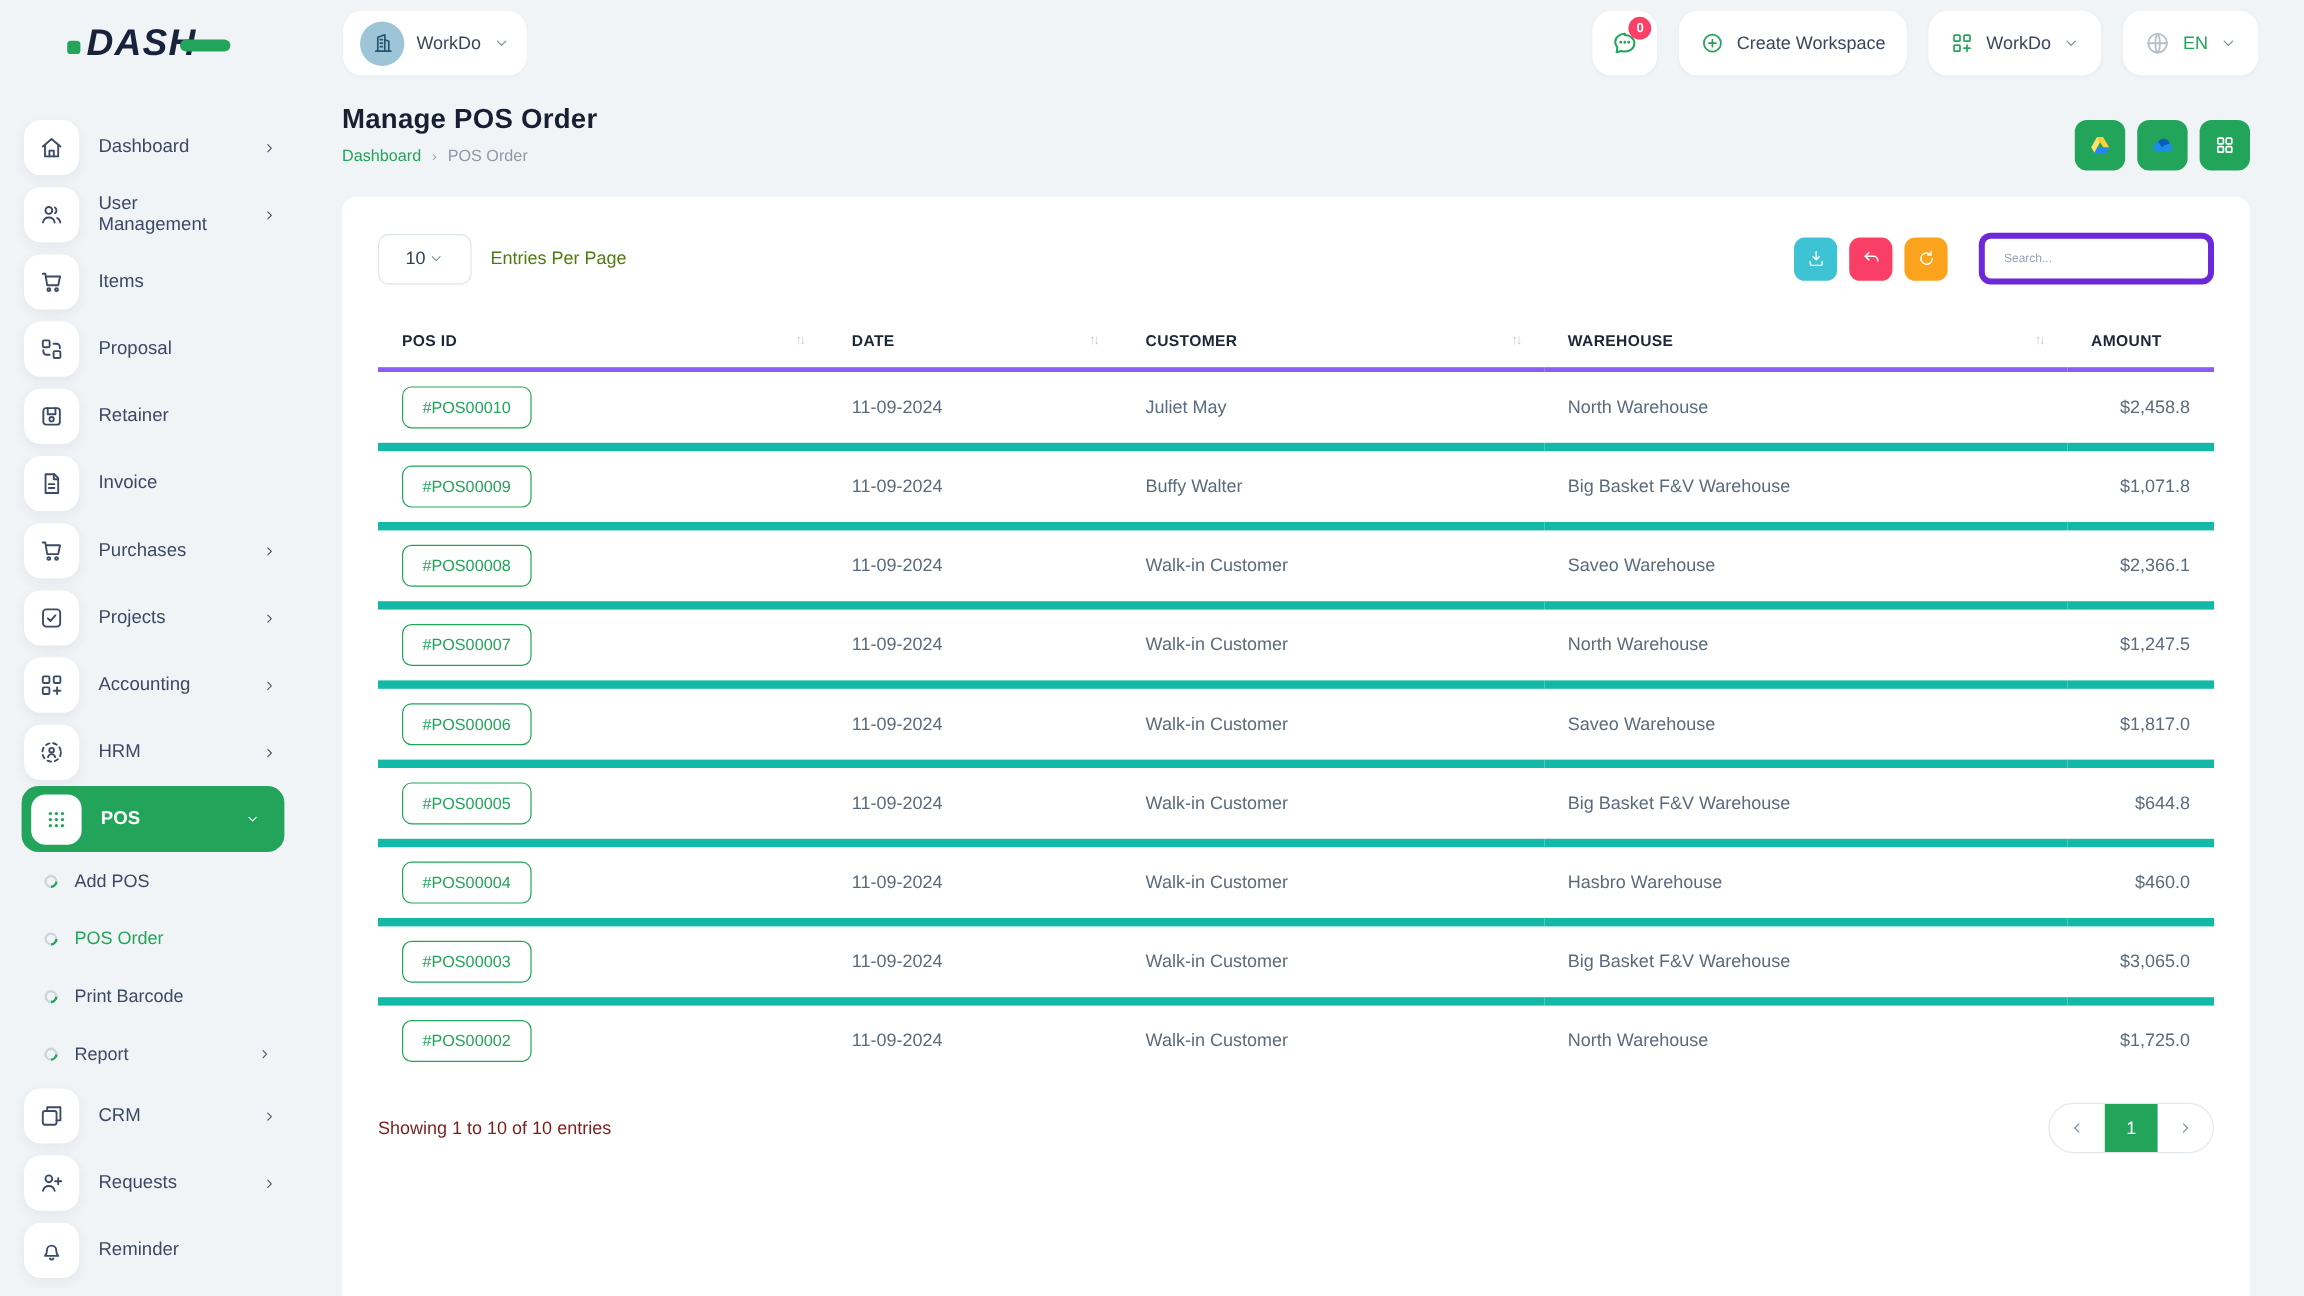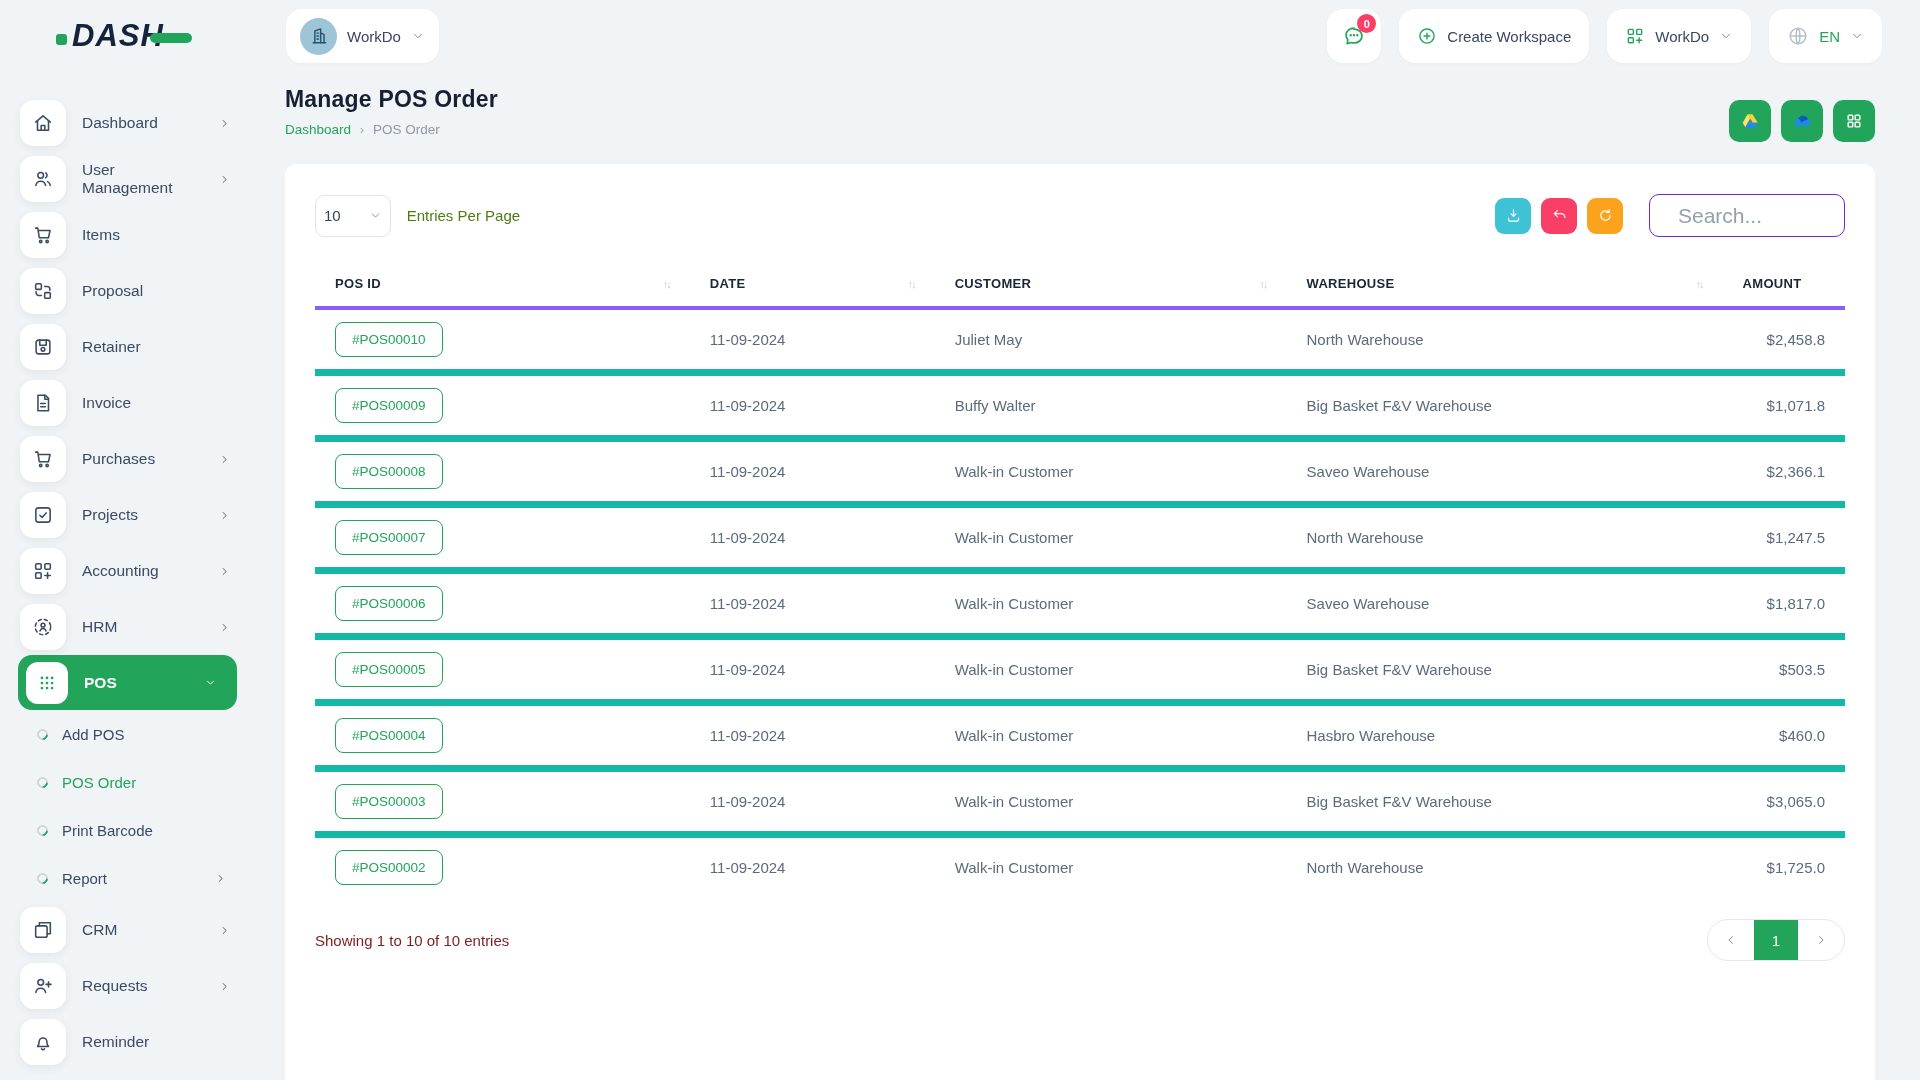--- a/index.html
+++ b/index.html
@@ -48,28 +48,28 @@
   .bc-link { color:#22a55a; text-decoration:none; cursor:pointer; }
   .bc-sep { color:#9aa6b2; font-size:12px; }
   .bc-current { color:#8e99a6; }
   .head-actions { display:flex; gap:10px; margin-top:14px; }
   .ha-btn { width:42px; height:42px; border-radius:10px; background:#22a55a; display:flex; align-items:center; justify-content:center; }
 
   
   .card { margin-top:22px; background:#fff; border-radius:12px; padding:30px 30px 26px; height:960px; }
   .controls { display:flex; align-items:center; justify-content:space-between; }
   .ctl-left { display:flex; align-items:center; gap:16px; }
-  .entries-select { display:flex; align-items:center; gap:28px; border:1px solid #dfe5ec; border-radius:9px; height:42px; padding:0 8px; font-size:15px; color:#334155; background:#fff; }
+  .entries-select { display:flex; align-items:center; gap:2px; border:1px solid #dfe5ec; border-radius:9px; height:42px; padding:0 22px; font-size:15px; color:#334155; background:#fff; }
   .entries-label { font-size:15px; color:#4d7c0f; }
   .ctl-right { display:flex; align-items:center; gap:10px; }
   .sq-btn { width:36px; height:36px; border-radius:9px; display:flex; align-items:center; justify-content:center; color:#fff; }
   .sq-teal { background:#3dc3d3; }
   .sq-pink { background:#fa3f67; }
   .sq-orange { background:#fba31c; }
-  .search-input { width:196px; height:43px; border:1px solid #6d28d9; border-radius:10px; padding:0 28px; font-size:21px; color:#334155; outline:none; margin-left:16px; background:#fff; }
+  .search-input { width:196px; height:43px; border:5px solid #6d28d9; border-radius:10px; padding:0 16px; font-size:10px; color:#334155; outline:none; margin-left:16px; background:#fff; }
   .search-input::placeholder { color:#93a1ae; }
 
   
   table { width:100%; border-collapse:collapse; margin-top:24px; table-layout:fixed; }
   th { padding:15px 20px; }
   .th-wrap { display:flex; align-items:center; justify-content:space-between; font-size:13px; font-weight:700; color:#1b2636; letter-spacing:.3px; }
   .th-wrap.end { }
   .sort-ic { font-size:11px; color:#c4ccd5; letter-spacing:-2px; font-weight:400; }
   thead th { border-bottom:4px solid #8b5cf6; }
   td { padding:12px 20px; font-size:15px; color:#5b6b7c; border-bottom:7px solid #14b8a6; background:#fff; }
@@ -515,21 +515,21 @@
             <td>11-09-2024</td>
             <td>Walk-in Customer</td>
             <td>Saveo Warehouse</td>
             <td class="c-amount">$1,817.0</td>
           </tr>
           <tr>
             <td><a class="pos-badge">#POS00005</a></td>
             <td>11-09-2024</td>
             <td>Walk-in Customer</td>
             <td>Big Basket F&amp;V Warehouse</td>
-            <td class="c-amount">$503.5</td>
+            <td class="c-amount">$644.8</td>
           </tr>
           <tr>
             <td><a class="pos-badge">#POS00004</a></td>
             <td>11-09-2024</td>
             <td>Walk-in Customer</td>
             <td>Hasbro Warehouse</td>
             <td class="c-amount">$460.0</td>
           </tr>
           <tr>
             <td><a class="pos-badge">#POS00003</a></td>

